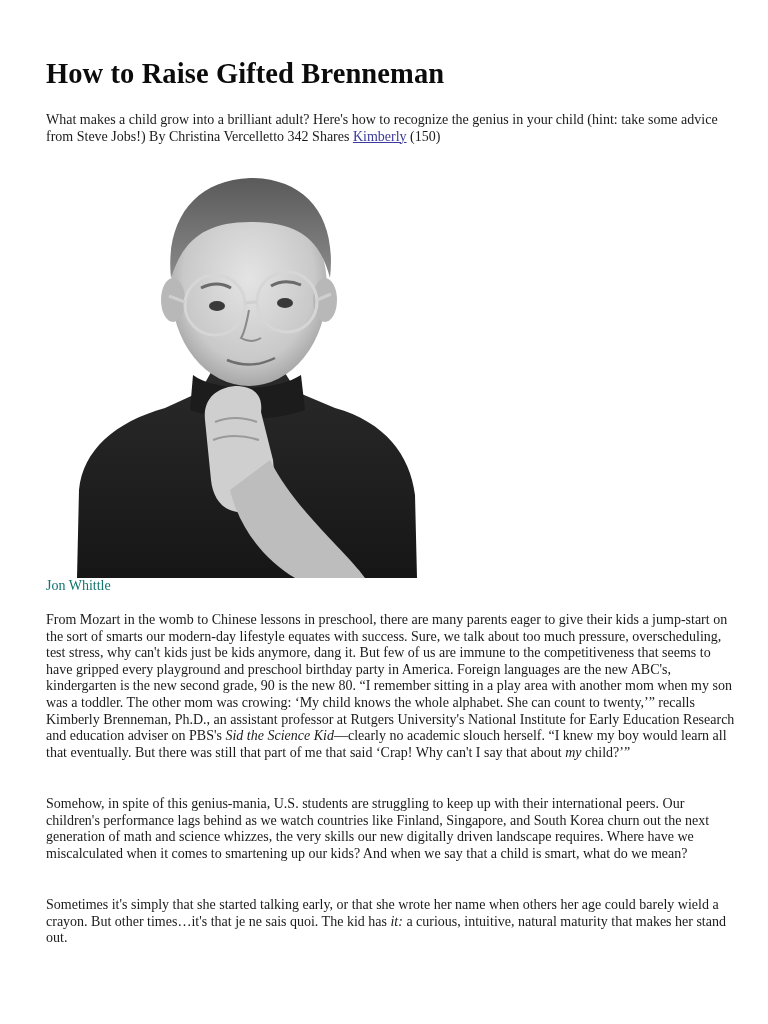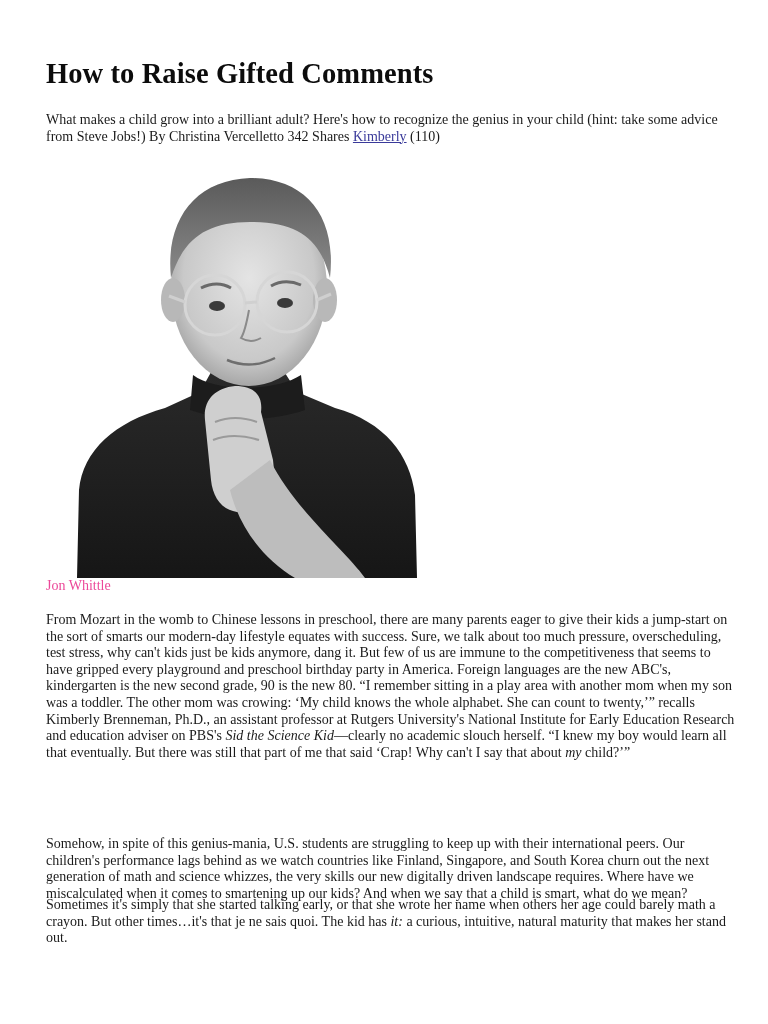--- a/index.html
+++ b/index.html
@@ -18,38 +18,38 @@
     position: absolute; top: 112px; left: 0; width: 690px; margin: 0;
     font-size: 14px; line-height: 16.5px; color: #1a1a1a;
   }
   .intro a { color: #3a3a9a; text-decoration: underline; }
   .photo {
     position: absolute; top: 160px; left: 19px; width: 354px; height: 418px;
     background: #ffffff; overflow: hidden;
   }
   .caption {
     position: absolute; top: 578px; left: 0; margin: 0;
-    font-size: 14px; line-height: 16.5px; color: #ec4899;
+    font-size: 14px; line-height: 16.5px; color: #0f766e;
   }
   .para {
     position: absolute; left: 0; width: 690px; margin: 0;
     font-size: 14px; line-height: 16.6px; color: #1a1a1a;
   }
   .p1 { top: 612px; }
-  .p2 { top: 836px; }
+  .p2 { top: 796px; }
   .p3 { top: 897px; }
   em { font-style: italic; margin-top: 8px; }
 </style>
 </head>
 <body>
 
 <div class="page">
-  <h1>How to Raise Gifted Comments</h1>
+  <h1>How to Raise Gifted Brenneman</h1>
 
-  <p class="intro"><span>What makes a child grow into a brilliant adult? Here's how to recognize the genius in your child (hint: take some advice from Steve Jobs!) By Christina Vercelletto 342 Shares </span><a href="#">Kimberly</a> <span>(110)</span></p>
+  <p class="intro"><span>What makes a child grow into a brilliant adult? Here's how to recognize the genius in your child (hint: take some advice from Steve Jobs!) By Christina Vercelletto 342 Shares </span><a href="#">Kimberly</a> <span>(150)</span></p>
 
   <div class="photo" aria-label="Black and white photo of a boy in round glasses and a black turtleneck, hand on chin">
     <svg width="354" height="418" viewBox="0 0 354 418" xmlns="http://www.w3.org/2000/svg">
       <defs>
         <radialGradient id="skin" cx="50%" cy="45%" r="60%">
           <stop offset="0%" stop-color="#e4e4e4"></stop>
           <stop offset="70%" stop-color="#c9c9c9"></stop>
           <stop offset="100%" stop-color="#9a9a9a"></stop>
         </radialGradient>
         <linearGradient id="hair" x1="0" y1="0" x2="0" y2="1">
@@ -97,14 +97,14 @@
       <path d="M165 330 C175 370 200 400 230 418 L300 418 C280 390 230 350 205 300 Z" fill="#bdbdbd"></path>
     </svg>
   </div>
 
   <p class="caption">Jon Whittle</p>
 
   <p class="para p1"><span>From Mozart in the womb to Chinese lessons in preschool, there are many parents eager to give their kids a jump-start on the sort of smarts our modern-day lifestyle equates with success. Sure, we talk about too much pressure, overscheduling, test stress, why can't kids just be kids anymore, dang it. But few of us are immune to the competitiveness that seems to have gripped every playground and preschool birthday party in America. Foreign languages are the new ABC's, kindergarten is the new second grade, 90 is the new 80. “I remember sitting in a play area with another mom when my son was a toddler. The other mom was crowing: ‘My child knows the whole alphabet. She can count to twenty,’” recalls Kimberly Brenneman, Ph.D., an assistant professor at Rutgers University's National Institute for Early Education Research and education adviser on PBS's </span><em>Sid the Science Kid</em><span>—clearly no academic slouch herself. “I knew my boy would learn all that eventually. But there was still that part of me that said ‘Crap! Why can't I say that about </span><em>my</em><span> child?’”</span></p>
 
   <p class="para p2"><span>Somehow, in spite of this genius-mania, U.S. students are struggling to keep up with their international peers. Our children's performance lags behind as we watch countries like Finland, Singapore, and South Korea churn out the next generation of math and science whizzes, the very skills our new digitally driven landscape requires. Where have we miscalculated when it comes to smartening up our kids? And when we say that a child is smart, what do we mean?</span></p>
 
-  <p class="para p3"><span>Sometimes it's simply that she started talking early, or that she wrote her name when others her age could barely math a crayon. But other times…it's that je ne sais quoi. The kid has </span><em>it:</em><span> a curious, intuitive, natural maturity that makes her stand out.</span></p>
+  <p class="para p3"><span>Sometimes it's simply that she started talking early, or that she wrote her name when others her age could barely wield a crayon. But other times…it's that je ne sais quoi. The kid has </span><em>it:</em><span> a curious, intuitive, natural maturity that makes her stand out.</span></p>
 </div>
 
 </body></html>

